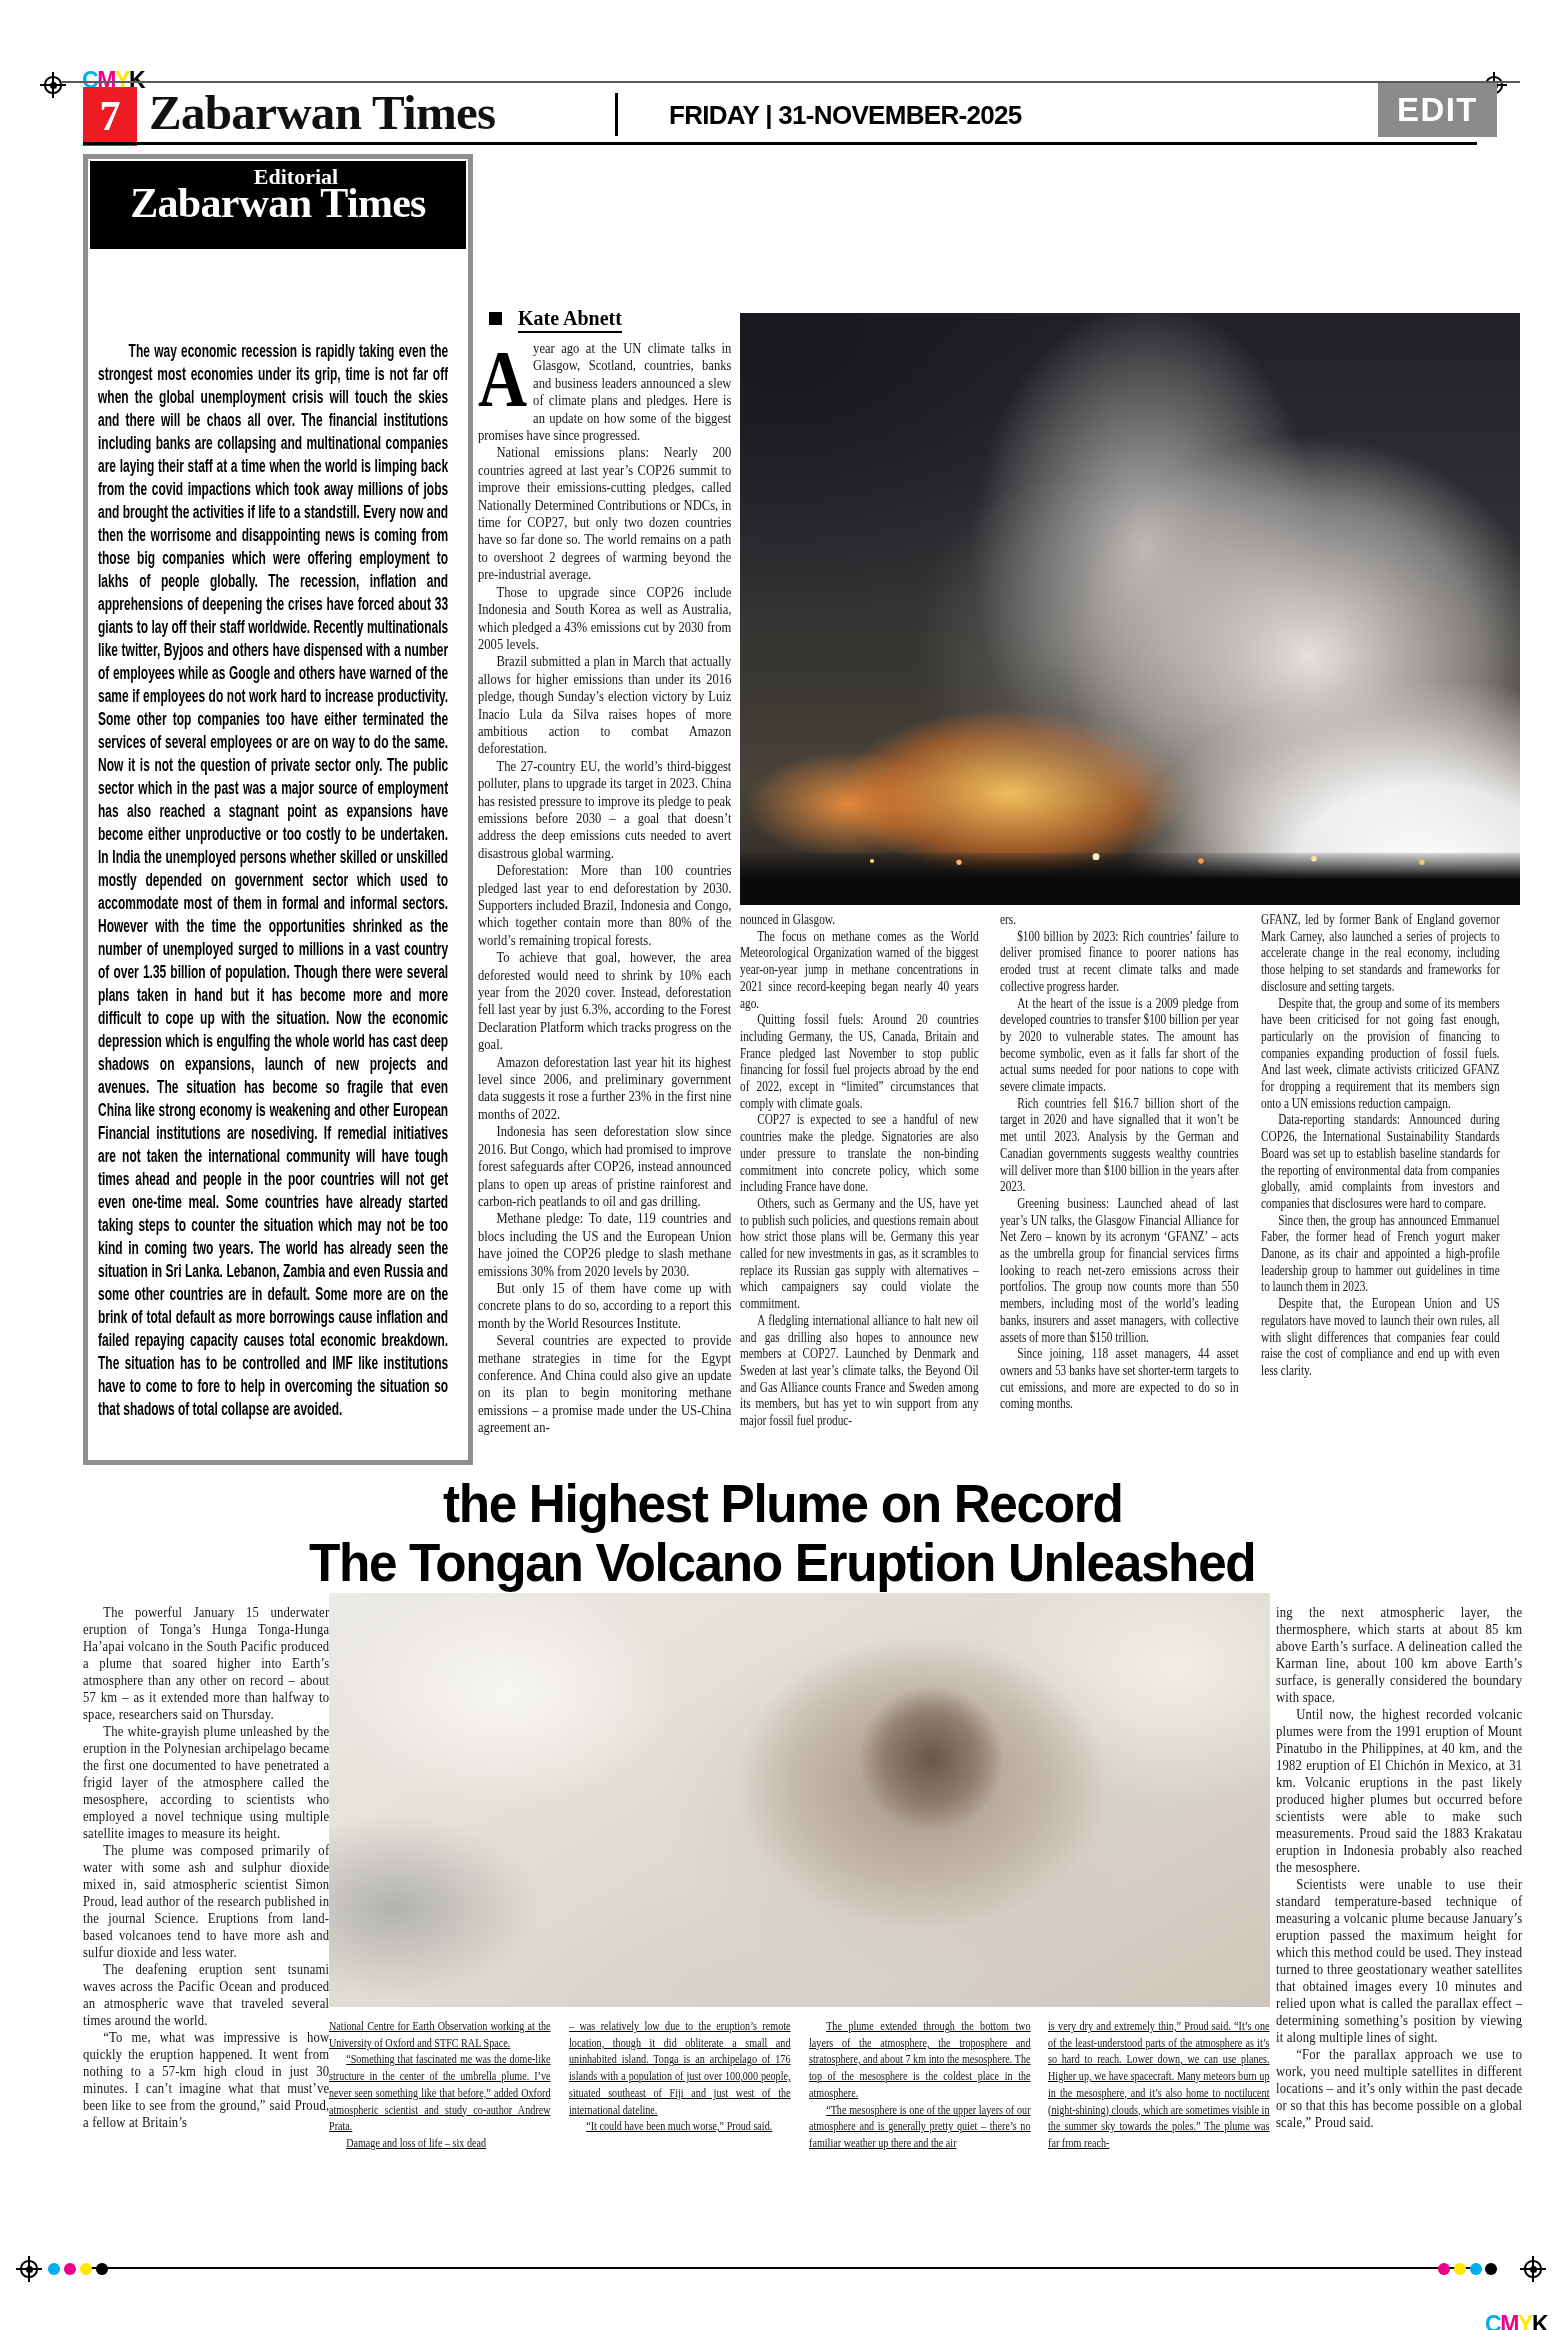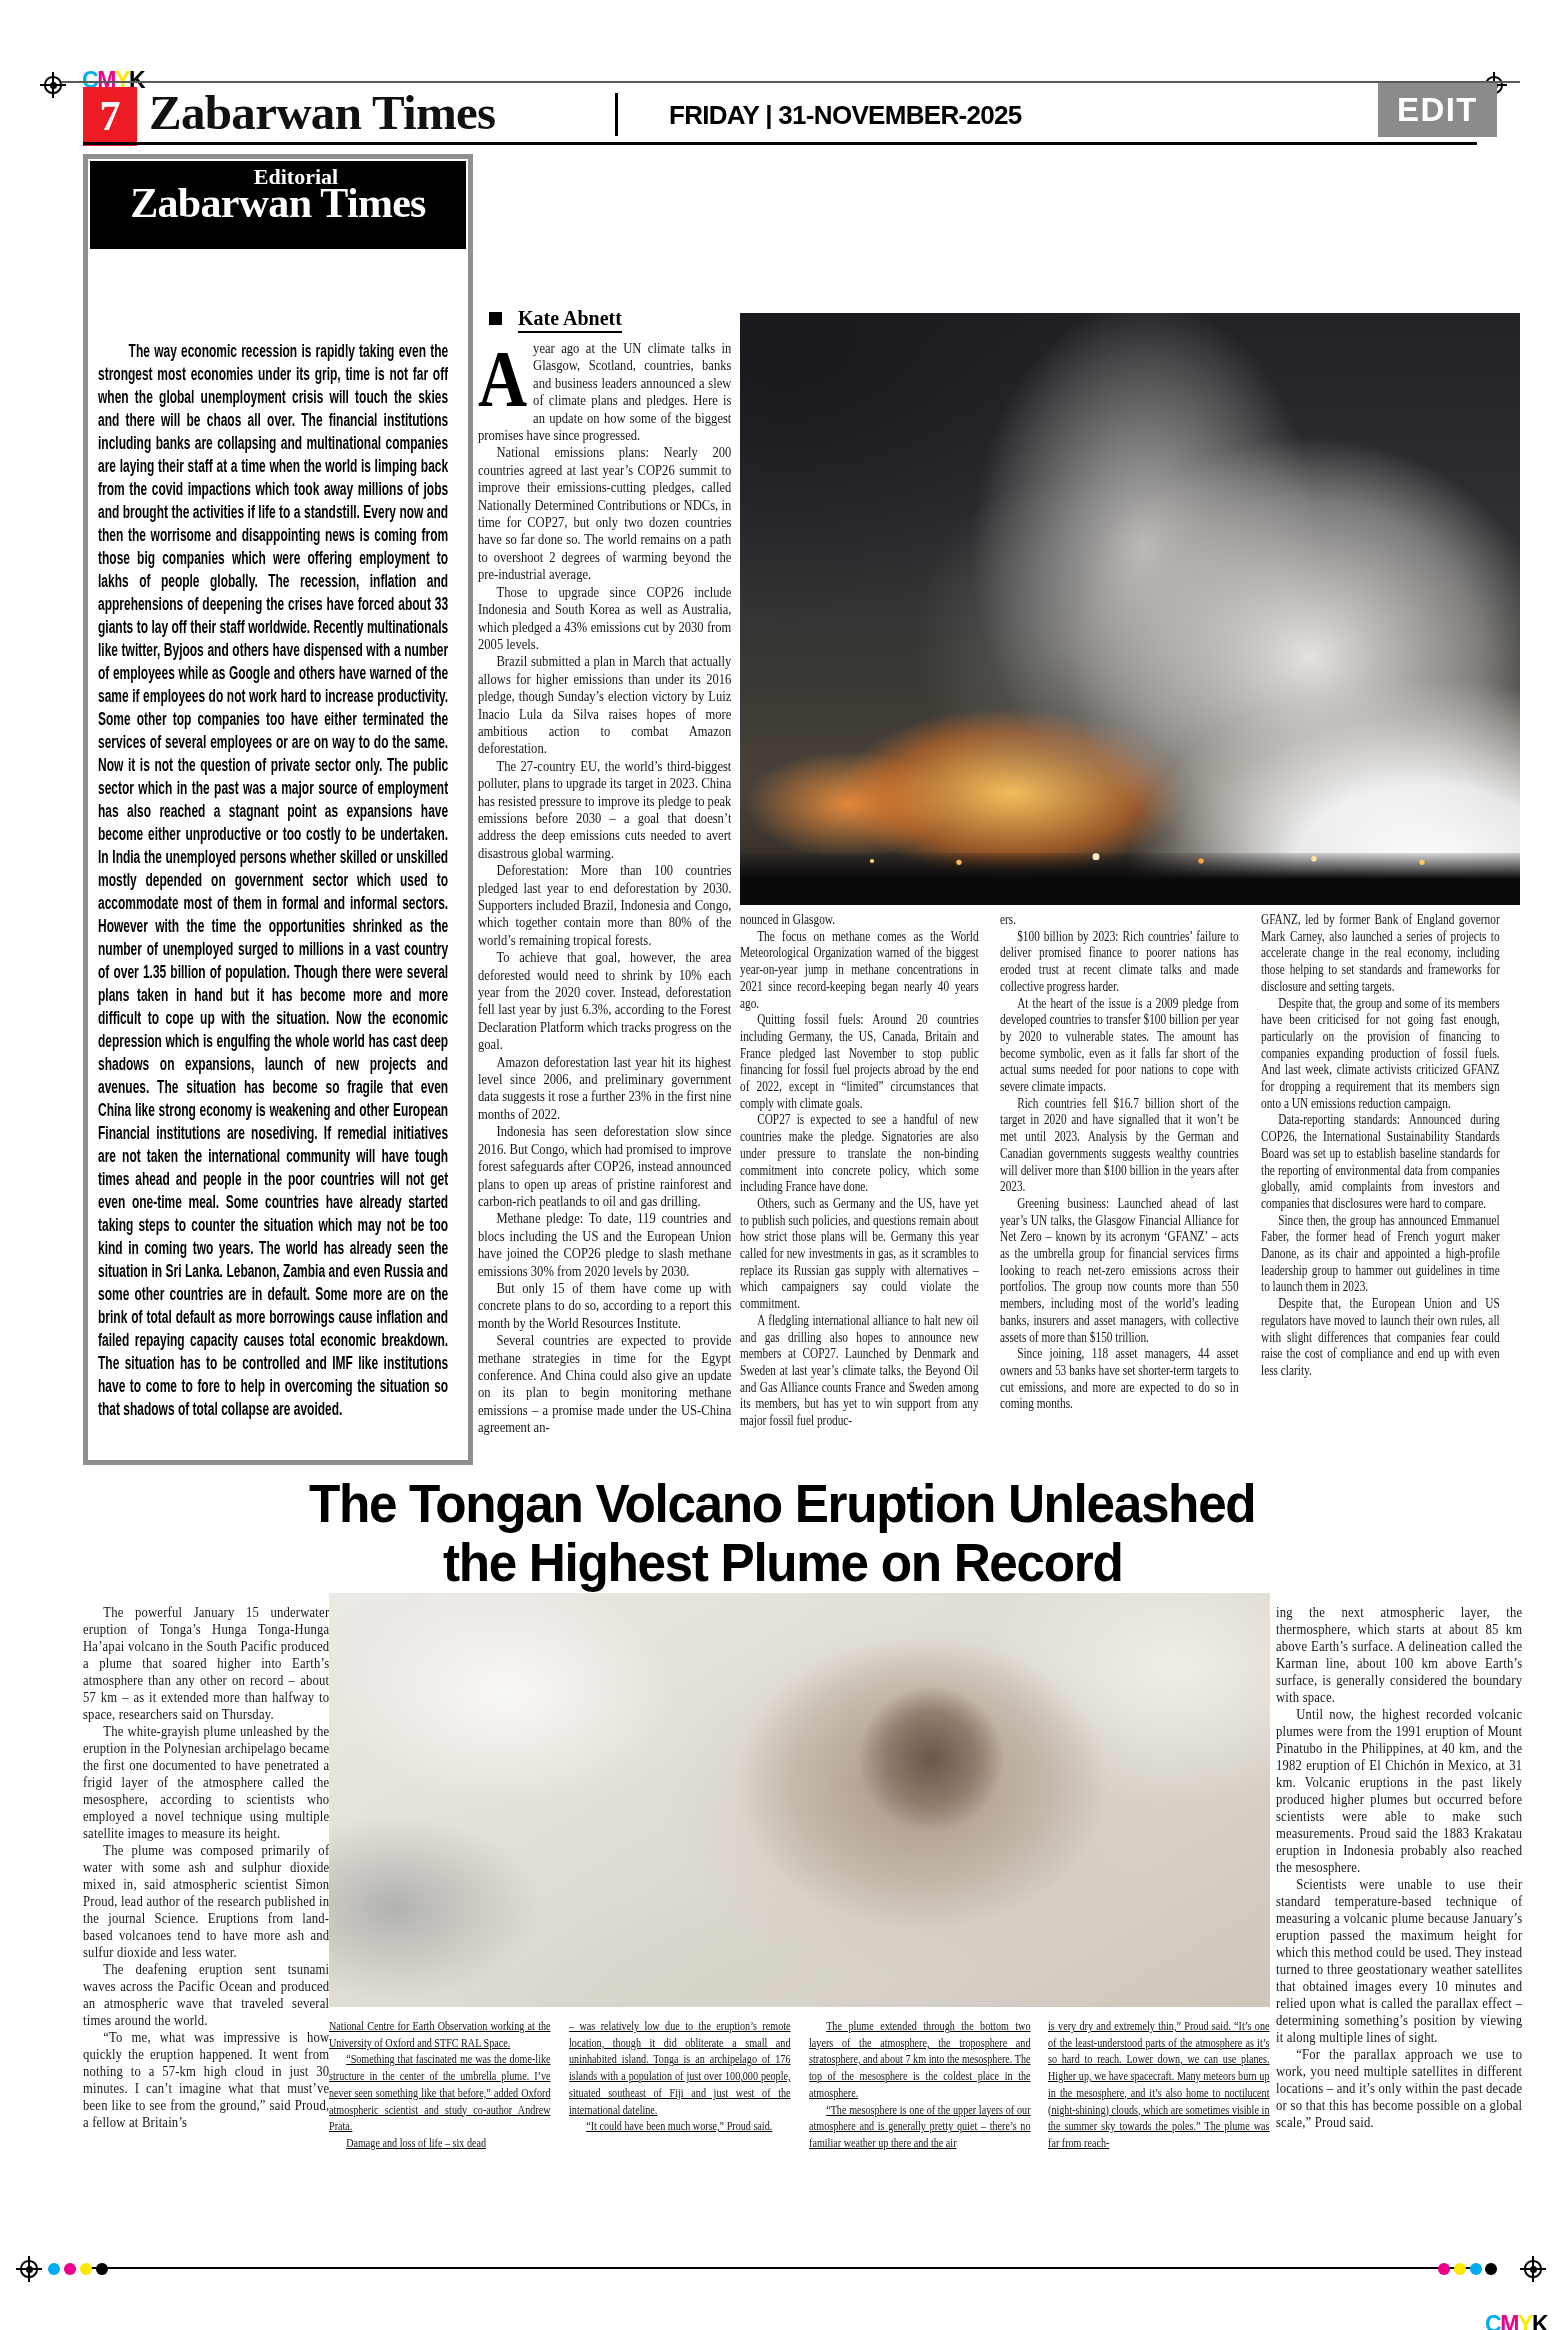--- a/index.html
+++ b/index.html
@@ -191,22 +191,22 @@
     <div class="sq">
       <p class="cont">GFANZ, led by former Bank of England governor Mark Carney, also launched a series of projects to accelerate change in the real economy, including those helping to set standards and frameworks for disclosure and setting targets.</p>
       <p>Despite that, the group and some of its members have been criticised for not going fast enough, particularly on the provision of financing to companies expanding production of fossil fuels. And last week, climate activists criticized GFANZ for dropping a requirement that its members sign onto a UN emissions reduction campaign.</p>
       <p>Data-reporting standards: Announced during COP26, the International Sustainability Standards Board was set up to establish baseline standards for the reporting of environmental data from companies globally, amid complaints from investors and companies that disclosures were hard to compare.</p>
       <p>Since then, the group has announced Emmanuel Faber, the former head of French yogurt maker Danone, as its chair and appointed a high-profile leadership group to hammer out guidelines in time to launch them in 2023.</p>
       <p>Despite that, the European Union and US regulators have moved to launch their own rules, all with slight differences that companies fear could raise the cost of compliance and end up with even less clarity.</p>
     </div>
   </div>
 
   <div id="tg-headline" class="abs">
+    <div class="hl"><span class="cond">the Highest Plume on Record</span></div>
     <div class="hl"><span class="cond">The Tongan Volcano Eruption Unleashed</span></div>
-    <div class="hl"><span class="cond">the Highest Plume on Record</span></div>
   </div>
 
   <div id="tg-left" class="colbox news f-tonga">
     <div class="sq">
       <p>The powerful January 15 underwater eruption of Tonga’s Hunga Tonga-Hunga Ha’apai volcano in the South Pacific produced a plume that soared higher into Earth’s atmosphere than any other on record – about 57 km – as it extended more than halfway to space, researchers said on Thursday.</p>
       <p>The white-grayish plume unleashed by the eruption in the Polynesian archipelago became the first one documented to have penetrated a frigid layer of the atmosphere called the mesosphere, according to scientists who employed a novel technique using multiple satellite images to measure its height.</p>
       <p>The plume was composed primarily of water with some ash and sulphur dioxide mixed in, said atmospheric scientist Simon Proud, lead author of the research published in the journal Science. Eruptions from land-based volcanoes tend to have more ash and sulfur dioxide and less water.</p>
       <p>The deafening eruption sent tsunami waves across the Pacific Ocean and produced an atmospheric wave that traveled several times around the world.</p>
       <p>“To me, what was impressive is how quickly the eruption happened. It went from nothing to a 57-km high cloud in just 30 minutes. I can’t imagine what that must’ve been like to see from the ground,” said Proud, a fellow at Britain’s</p>
     </div>

